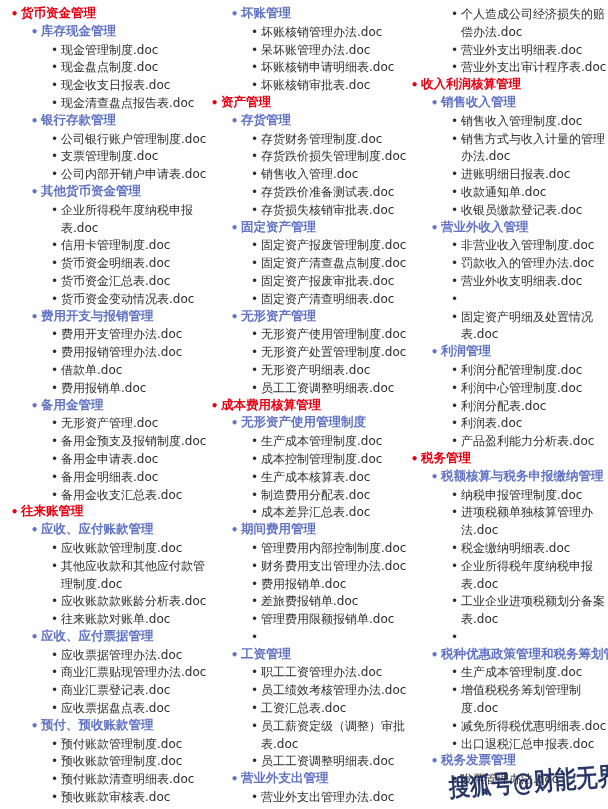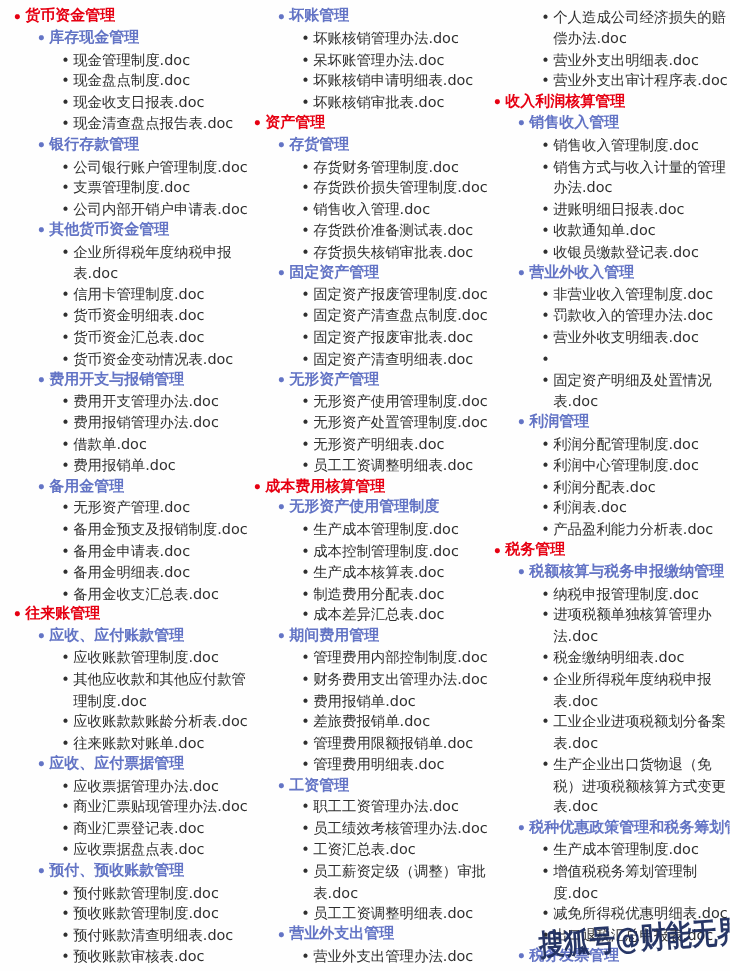--- a/index.html
+++ b/index.html
@@ -338,21 +338,20 @@
       <div class="row lv3">
         <span class="bullet">•</span>
         <span class="txt">差旅费报销单.doc</span>
       </div>
       <div class="row lv3">
         <span class="bullet">•</span>
         <span class="txt">管理费用限额报销单.doc</span>
       </div>
       <div class="row lv3">
         <span class="bullet">•</span>
-        <span class="txt">管理费用明细表.doc</span>
       </div>
       <div class="row lv2">
         <span class="bullet">•</span>
         <span class="txt">工资管理</span>
       </div>
       <div class="row lv3">
         <span class="bullet">•</span>
         <span class="txt">职工工资管理办法.doc</span>
       </div>
       <div class="row lv3">
@@ -491,21 +490,20 @@
       <div class="row lv3">
         <span class="bullet">•</span>
         <span class="txt">企业所得税年度纳税申报表.doc</span>
       </div>
       <div class="row lv3">
         <span class="bullet">•</span>
         <span class="txt">工业企业进项税额划分备案表.doc</span>
       </div>
       <div class="row lv3">
         <span class="bullet">•</span>
-        <span class="txt">生产企业出口货物退（免税）进项税额核算方式变更表.doc</span>
       </div>
       <div class="row lv2">
         <span class="bullet">•</span>
         <span class="txt">税种优惠政策管理和税务筹划管理</span>
       </div>
       <div class="row lv3">
         <span class="bullet">•</span>
         <span class="txt">生产成本管理制度.doc</span>
       </div>
       <div class="row lv3">

